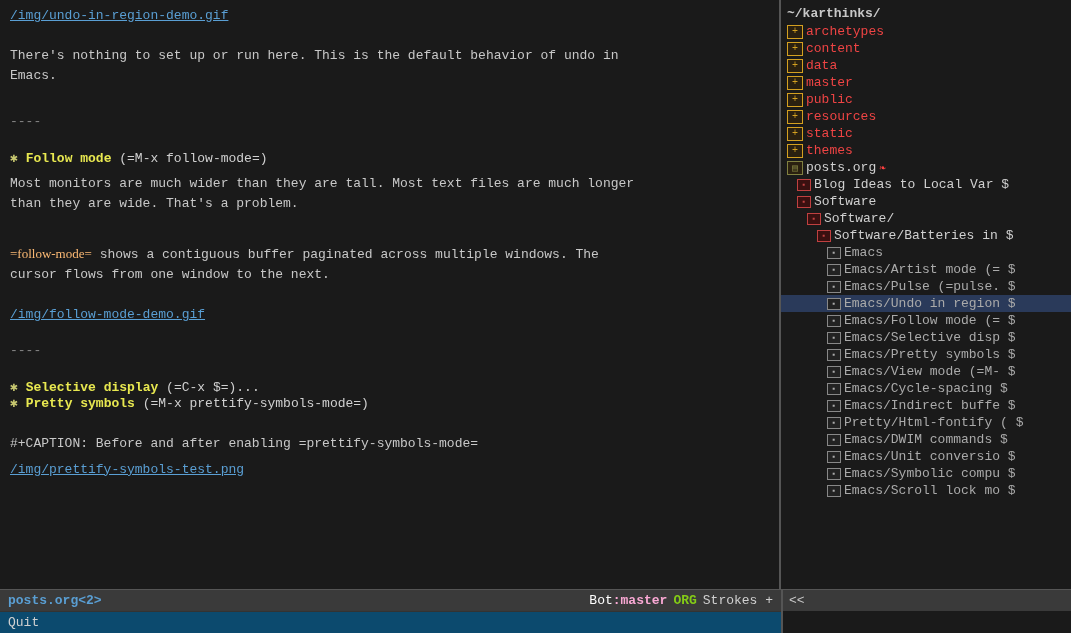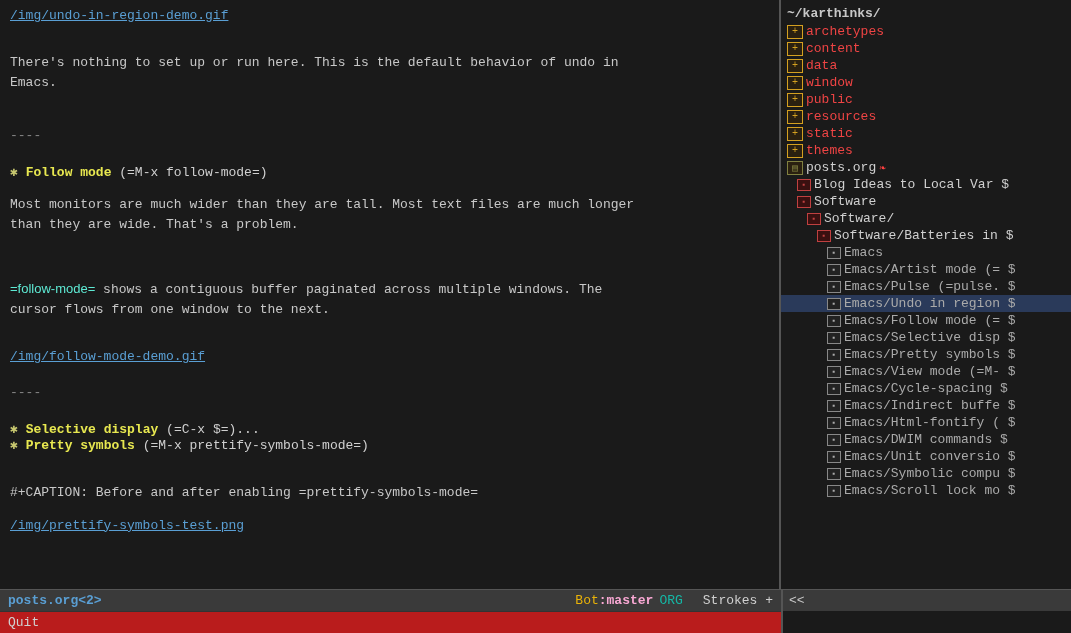--- a/index.html
+++ b/index.html
@@ -29,34 +29,34 @@
       border-right: 2px solid #555;
     }
     .left-pane a, .link {
       color: #5a9fd4;
       text-decoration: underline;
       cursor: pointer;
     }
     .left-pane p {
       color: #c8c8c8;
       line-height: 1.5;
-      margin: 15px 0;
+      margin: 8px 0;
     }
     .separator {
       color: #888;
       margin: 6px 0;
     }
     .section-header {
       color: #e8e850;
       font-weight: bold;
       margin: 21px 0;
     }
     .inline-code {
-      color: #5eead4;
-      font-family: Liberation Sans, sans-serif;
+      color: #fdba74;
+      font-family: Liberation Serif, serif;
     }
     .caption-text {
       color: #c8c8c8;
     }
 
     
     .right-pane {
       width: 290px;
       background: #1a1a1a;
       padding: 4px 0;
@@ -140,38 +140,38 @@
       border-top: 1px solid #555;
       display: flex;
       align-items: center;
       height: 22px;
       flex-shrink: 0;
     }
     .status-bar .status-left {
       color: #c8c8c8;
     }
     .status-bar .status-mode {
-      color: #eab308;
+      color: #ffffff;
       text-align: right;
     }
     .status-bar .status-branch {
       color: #f9a8d4;
       font-weight: bold;
     }
     .status-bar .status-type {
-      color: #14b8a6;
-      font-weight: normal;
+      color: #84cc16;
+      font-weight: bold;
     }
     .status-bar .status-highlight {
       color: #5a9fd4;
       font-weight: bold;
       text-align: center;
     }
     .cmd-bar {
-      background: #b91c1c;
+      background: #0c4a6e;
       color: #d0d0d0;
       padding: 2px 8px;
       font-size: 13px;
       height: 22px;
       display: flex;
       align-items: center;
       flex-shrink: 0;
       border-top: 1px solid #333;
     }
     .right-status {
@@ -263,21 +263,21 @@
 
     <div class="tree-item">
       <span style="width:6px;display:inline-block;"></span>
       <span class="folder-plus">+</span>
       <span class="tree-label-blue">data</span>
     </div>
 
     <div class="tree-item">
       <span style="width:6px;display:inline-block;"></span>
       <span class="folder-plus">+</span>
-      <span class="tree-label-blue">window</span>
+      <span class="tree-label-blue">master</span>
     </div>
 
     <div class="tree-item">
       <span style="width:6px;display:inline-block;"></span>
       <span class="folder-plus">+</span>
       <span class="tree-label-blue">public</span>
     </div>
 
     <div class="tree-item">
       <span style="width:6px;display:inline-block;"></span>
@@ -374,21 +374,21 @@
       <span class="tree-label-gray">Emacs/Cycle-spacing $</span>
     </div>
     <div class="tree-item">
       <span style="width:46px;display:inline-block;"></span>
       <span class="file-icon">▪</span>
       <span class="tree-label-gray">Emacs/Indirect buffe $</span>
     </div>
     <div class="tree-item">
       <span style="width:46px;display:inline-block;"></span>
       <span class="file-icon">▪</span>
-      <span class="tree-label-gray">Emacs/Html-fontify ( $</span>
+      <span class="tree-label-gray">Pretty/Html-fontify ( $</span>
     </div>
     <div class="tree-item">
       <span style="width:46px;display:inline-block;"></span>
       <span class="file-icon">▪</span>
       <span class="tree-label-gray">Emacs/DWIM commands $</span>
     </div>
     <div class="tree-item">
       <span style="width:46px;display:inline-block;"></span>
       <span class="file-icon">▪</span>
       <span class="tree-label-gray">Emacs/Unit conversio $</span>
@@ -406,21 +406,21 @@
   </div>
 </div>
 
 <div class="bottom-bar">
   <div class="status-bar" style="flex:1;">
       <span class="status-highlight">posts.org&lt;2&gt;</span>
     <span style="flex:1;"></span>
     <span class="status-mode">Bot </span>
     <span class="status-branch">:master</span>
     <span style="margin-left:6px;" class="status-type">ORG</span>
-    <span style="margin-left:20px;">Strokes +</span>
+    <span style="margin-left:6px;">Strokes +</span>
   </div>
   <div class="right-status">&lt;&lt;</div>
 </div>
 <div class="bottom-bar">
   <div class="cmd-bar" style="flex:1;">
     <span>Quit</span>
   </div>
   <div style="width:290px; background:#1a1a1a; border-left:2px solid #555;"></div>
 </div>
 

